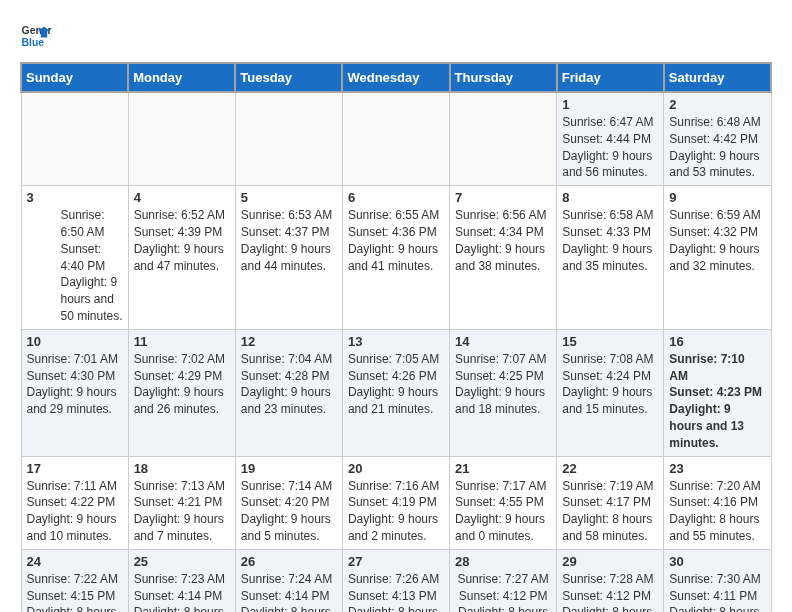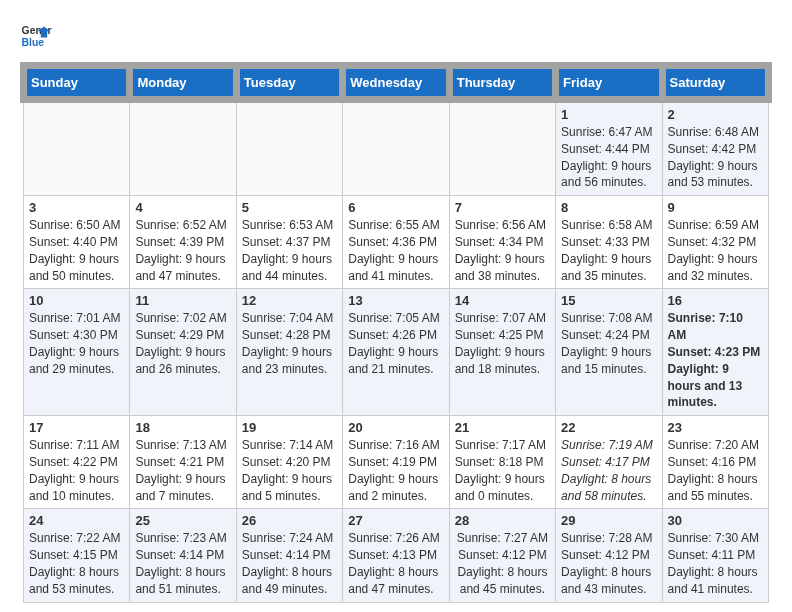--- a/index.html
+++ b/index.html
@@ -42,21 +42,21 @@
       border-collapse: collapse;
       table-layout: fixed;
     }
     thead tr th {
       background-color: #1a6fc4;
       color: #fff;
       font-size: 13px;
       font-weight: bold;
       padding: 6px 4px;
       text-align: left;
-      border: 7px solid #a3a3a3;
+      border: 2px solid #a3a3a3;
     }
     tbody tr td {
       border: 1px solid #ccc;
       vertical-align: top;
       padding: 4px 5px;
       font-size: 10.5px;
       color: #333;
       height: 90px;
     }
     tbody tr:nth-child(odd) td {
@@ -124,21 +124,21 @@
         <td>
           <span class="day-number">2</span>
           <div class="day-info" style="white-space: pre-line;">Sunrise: 6:48 AM
 Sunset: 4:42 PM
 Daylight: 9 hours and 53 minutes.</div>
         </td>
       </tr>
       <tr>
         <td>
           <span class="day-number">3</span>
-          <div class="day-info" style="white-space: pre-line;">Sunrise: 6:50 AM
+          <div class="day-info" style="white-space: pre-line; margin-left: 34px;">Sunrise: 6:50 AM
 Sunset: 4:40 PM
 Daylight: 9 hours and 50 minutes.</div>
         </td>
         <td>
           <span class="day-number">4</span>
           <div class="day-info" style="white-space: pre-line;">Sunrise: 6:52 AM
 Sunset: 4:39 PM
 Daylight: 9 hours and 47 minutes.</div>
         </td>
         <td>
@@ -237,26 +237,26 @@
         </td>
         <td>
           <span class="day-number">20</span>
           <div class="day-info" style="white-space: pre-line;">Sunrise: 7:16 AM
 Sunset: 4:19 PM
 Daylight: 9 hours and 2 minutes.</div>
         </td>
         <td>
           <span class="day-number">21</span>
           <div class="day-info" style="white-space: pre-line;">Sunrise: 7:17 AM
-Sunset: 8:18 PM
+Sunset: 4:55 PM
 Daylight: 9 hours and 0 minutes.</div>
         </td>
         <td>
           <span class="day-number">22</span>
-          <div class="day-info" style="white-space: pre-line; font-style: italic;">Sunrise: 7:19 AM
+          <div class="day-info" style="white-space: pre-line;">Sunrise: 7:19 AM
 Sunset: 4:17 PM
 Daylight: 8 hours and 58 minutes.</div>
         </td>
         <td>
           <span class="day-number">23</span>
           <div class="day-info" style="white-space: pre-line;">Sunrise: 7:20 AM
 Sunset: 4:16 PM
 Daylight: 8 hours and 55 minutes.</div>
         </td>
       </tr>

